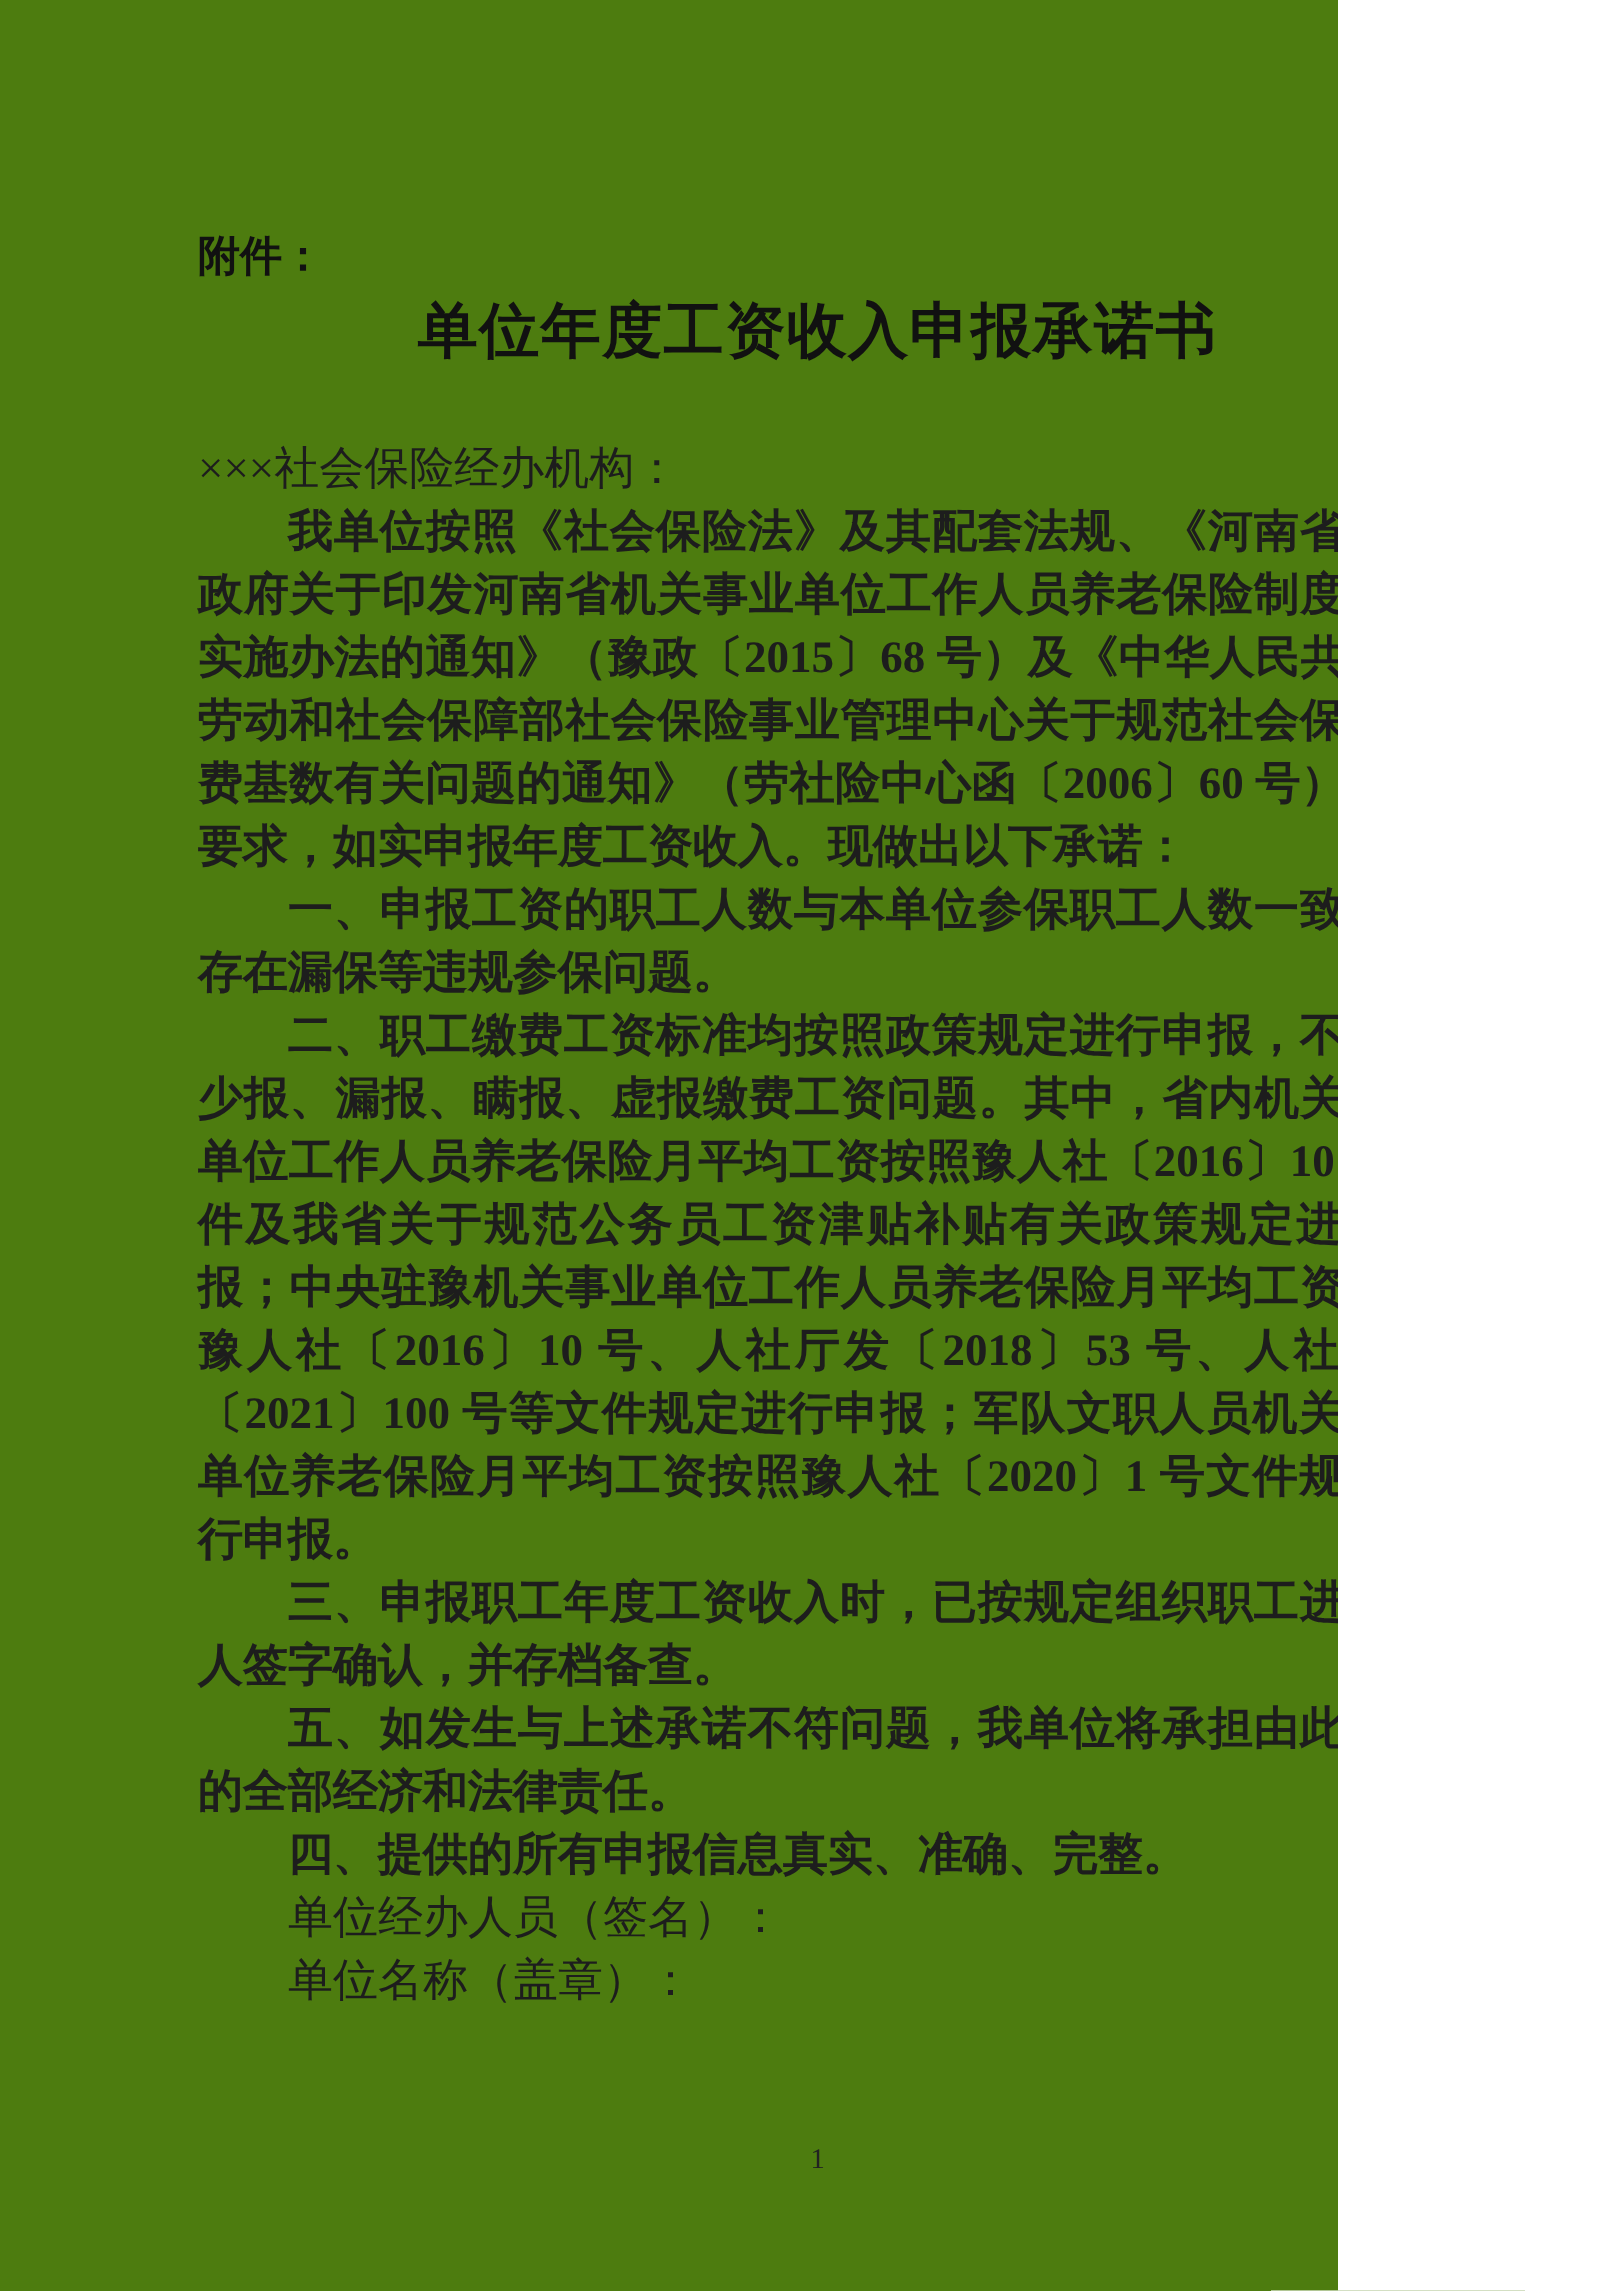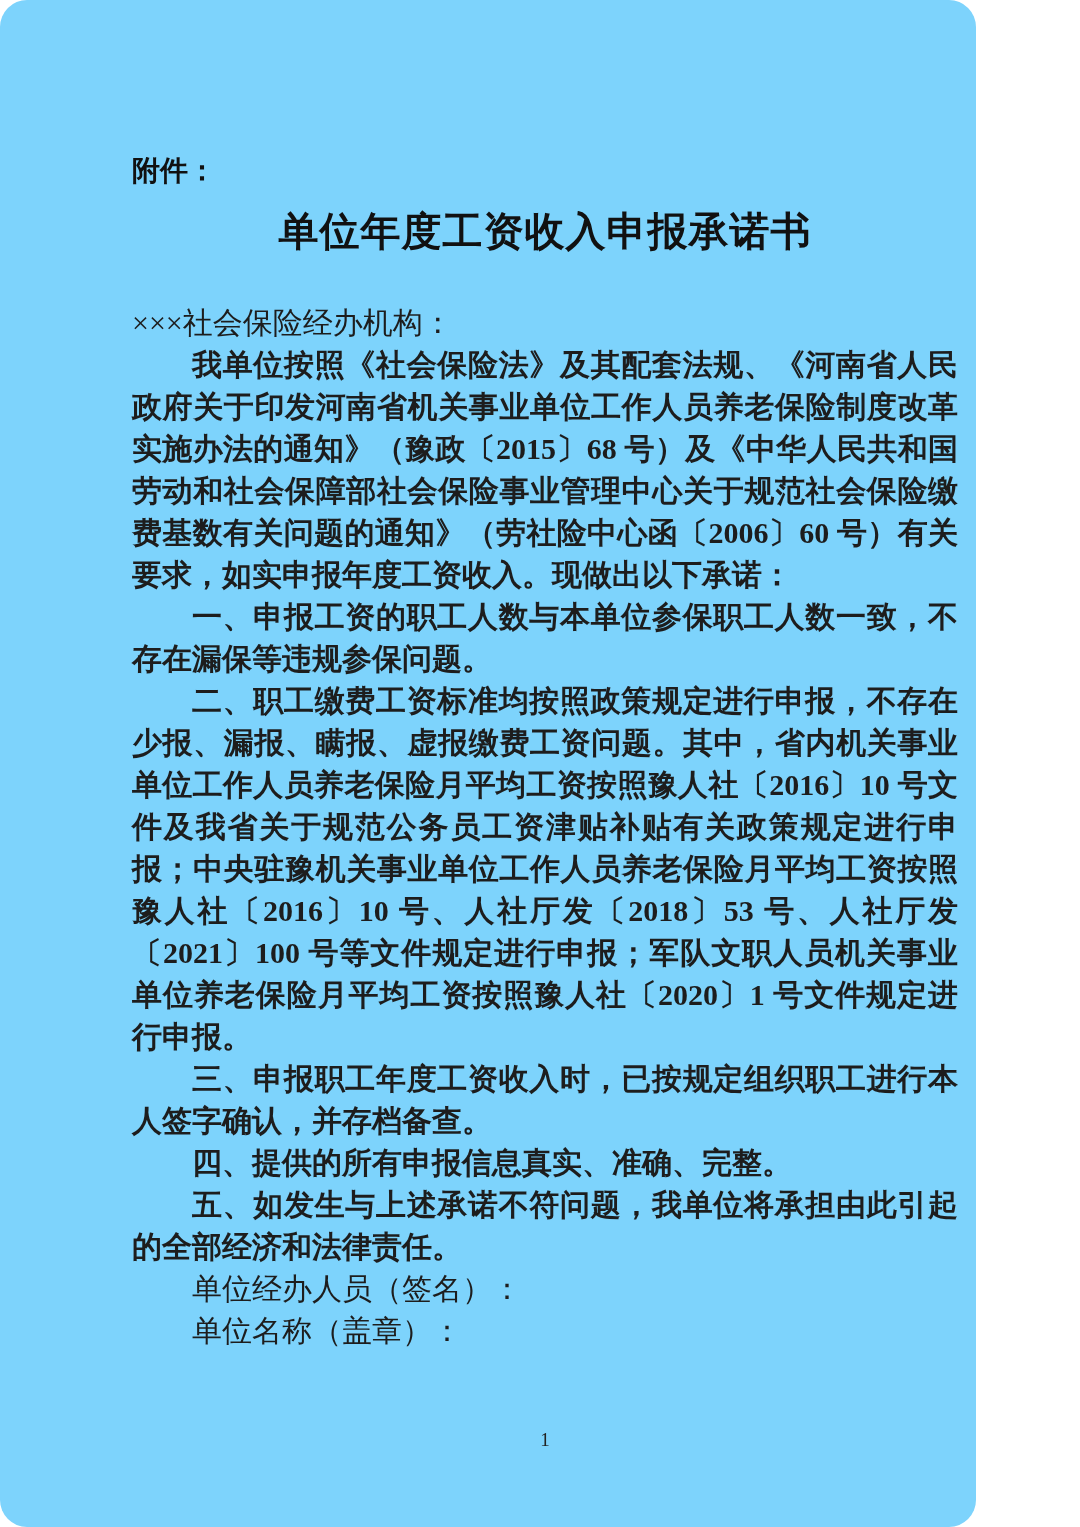--- a/index.html
+++ b/index.html
@@ -1,45 +1,44 @@
 <!DOCTYPE html>
 <html><head>
 <meta charset="utf-8">
 <style>
   html, body { margin: 0; padding: 0; background: #ffffff; }
 
   .page {
     position: relative;
-    width: 976px;
+    width: 892px;
     height: 1527px;
-    background: #7dd3fc;
+    background: #4d7c0f;
     color: #1d1d1d;
     font-family: "Liberation Serif", "DejaVu Serif", serif;
     overflow: hidden;
-    border-radius: 27px;
   }
 
   .content {
     position: absolute;
     left: 132px;
     top: 0;
     width: 826px;
   }
 
   .attachment-label {
     margin-top: 152px;
     font-family: "Liberation Sans", "DejaVu Sans", sans-serif;
     font-weight: 700;
     font-size: 28px;
     line-height: 38px;
     color: #111111;
   }
 
   .doc-title {
-    margin: 16px 0 0 0;
+    margin: 6px 0 0 0;
     text-align: center;
     font-family: "Liberation Sans", "DejaVu Sans", sans-serif;
     font-weight: 700;
     font-size: 40px;
     line-height: 50px;
     letter-spacing: 1px;
     color: #111111;
   }
 
   .doc-body {
@@ -92,23 +91,23 @@
       <p class="salutation">×××社会保险经办机构：</p>
 
       <p class="para">我单位按照《社会保险法》及其配套法规、《河南省人民政府关于印发河南省机关事业单位工作人员养老保险制度改革实施办法的通知》（豫政〔2015〕68 号）及《中华人民共和国劳动和社会保障部社会保险事业管理中心关于规范社会保险缴费基数有关问题的通知》（劳社险中心函〔2006〕60 号）有关要求，如实申报年度工资收入。现做出以下承诺：</p>
 
       <p class="para">一、申报工资的职工人数与本单位参保职工人数一致，不存在漏保等违规参保问题。</p>
 
       <p class="para">二、职工缴费工资标准均按照政策规定进行申报，不存在少报、漏报、瞒报、虚报缴费工资问题。其中，省内机关事业单位工作人员养老保险月平均工资按照豫人社〔2016〕10 号文件及我省关于规范公务员工资津贴补贴有关政策规定进行申报；中央驻豫机关事业单位工作人员养老保险月平均工资按照豫人社〔2016〕10 号、人社厅发〔2018〕53 号、人社厅发〔2021〕100 号等文件规定进行申报；军队文职人员机关事业单位养老保险月平均工资按照豫人社〔2020〕1 号文件规定进行申报。</p>
 
       <p class="para">三、申报职工年度工资收入时，已按规定组织职工进行本人签字确认，并存档备查。</p>
 
+      <p class="para">五、如发生与上述承诺不符问题，我单位将承担由此引起的全部经济和法律责任。</p>
+
       <p class="para">四、提供的所有申报信息真实、准确、完整。</p>
-
-      <p class="para">五、如发生与上述承诺不符问题，我单位将承担由此引起的全部经济和法律责任。</p>
 
 
       <p class="sig-line">单位经办人员（签名）：</p>
 
       <p class="sig-line">单位名称（盖章）：</p>
 
 
     </div>
   </div>
 

